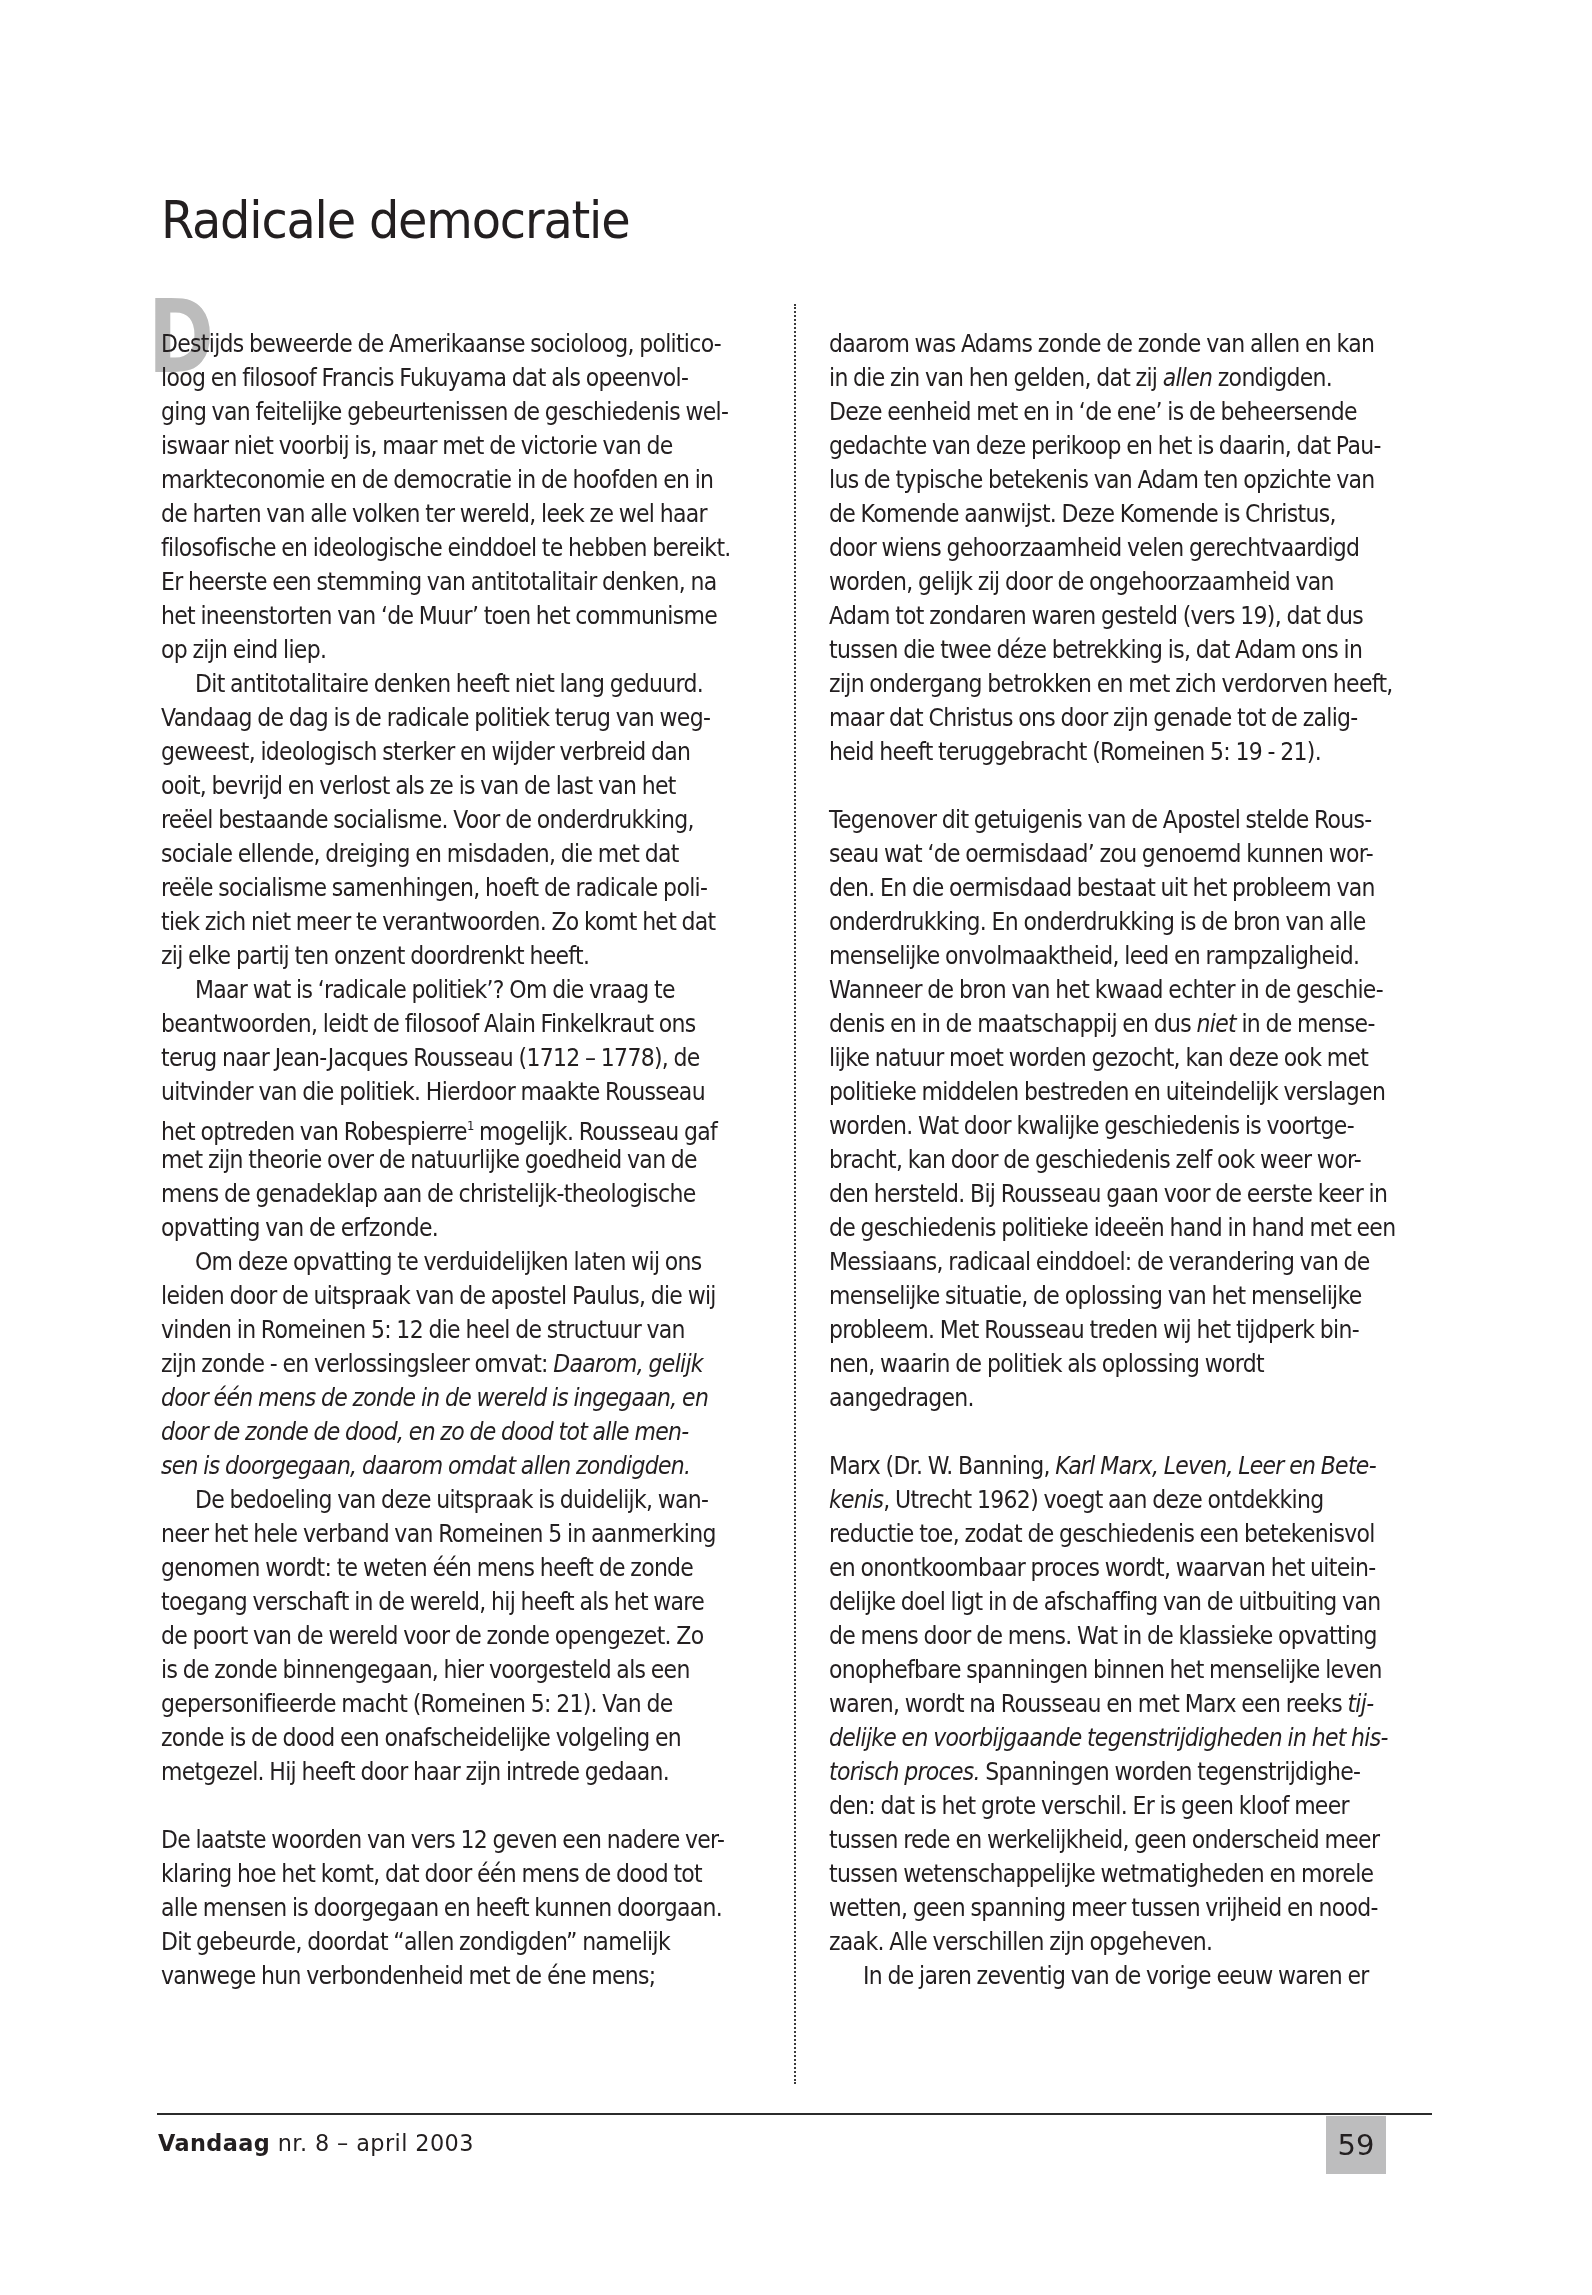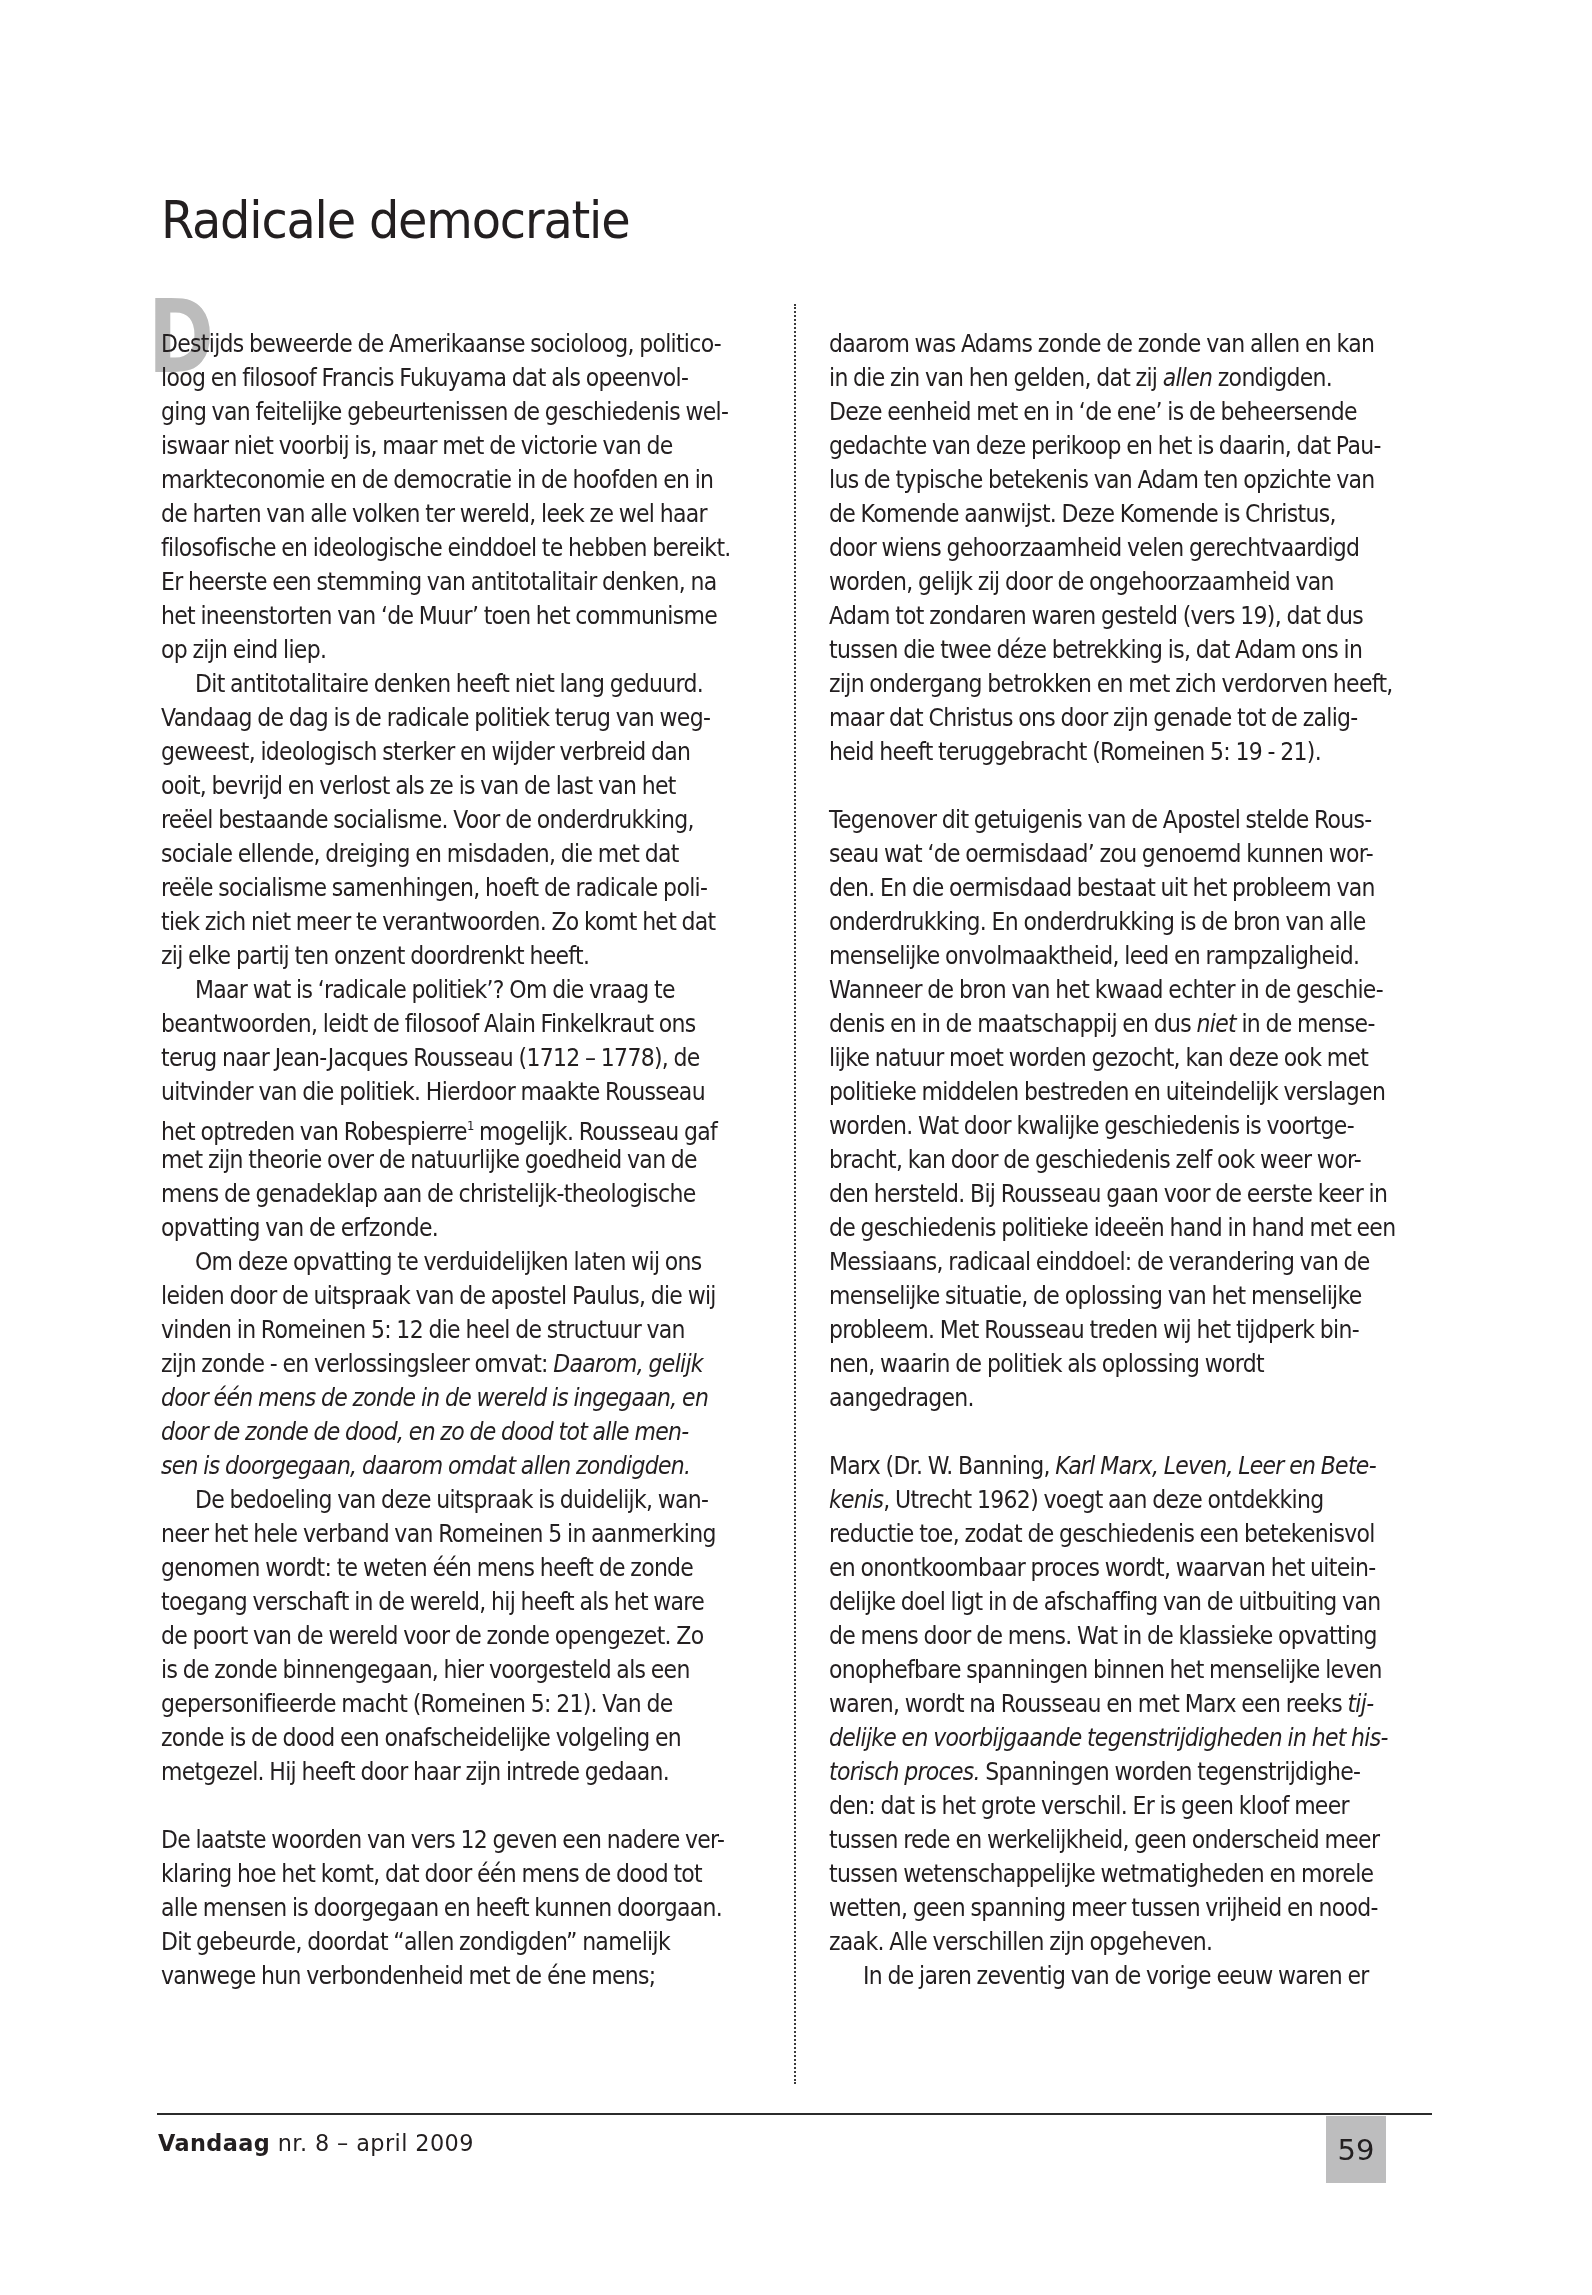--- a/index.html
+++ b/index.html
@@ -41,21 +41,21 @@
     position: absolute; left: 157px; top: 2113px; width: 1275px; height: 0;
     border-top: 2.6px solid #2b2b2b;
   }
   .footer-left {
     position: absolute; left: 158px; top: 2130px;
     font-family: "DejaVu Sans", sans-serif; font-size: 22.4px; color: #231f20;
     letter-spacing: 0.4px;
   }
   .footer-left .brand { font-weight: 700; }
   .page-num {
-    position: absolute; left: 1326px; top: 2116px; width: 60px; height: 67px;
+    position: absolute; left: 1326px; top: 2116px; width: 60px; height: 58px;
     background: #bdbdbe; color: #231f20; font-size: 29px;
     display: flex; align-items: center; justify-content: center;
   }
 </style>
 </head>
 <body>
 
 <h1 class="page-title">Radicale democratie</h1>
 
 <div class="dropcap">D</div>
@@ -162,17 +162,17 @@
     <span class="line"><span>tussen rede en werkelijkheid, geen onderscheid meer</span></span>
     <span class="line"><span>tussen wetenschappelijke wetmatigheden en morele</span></span>
     <span class="line"><span>wetten, geen spanning meer tussen vrijheid en nood-</span></span>
     <span class="line"><span>zaak. Alle verschillen zijn opgeheven.</span></span>
     <span class="line indent"><span>In de jaren zeventig van de vorige eeuw waren er</span></span>
   </div>
 
 <div class="footer-rule"></div>
 
 <div class="footer-left">
-  <span class="brand">Vandaag</span><span> nr. 8 – april 2009</span>
+  <span class="brand">Vandaag</span><span> nr. 8 – april 2003</span>
 </div>
 
 <div class="page-num">59</div>
 
 
 </body></html>

